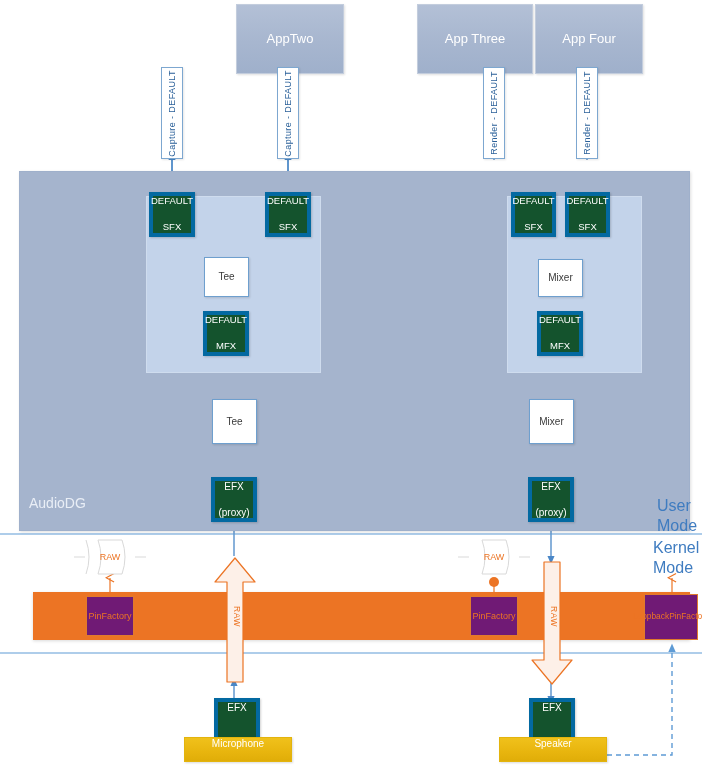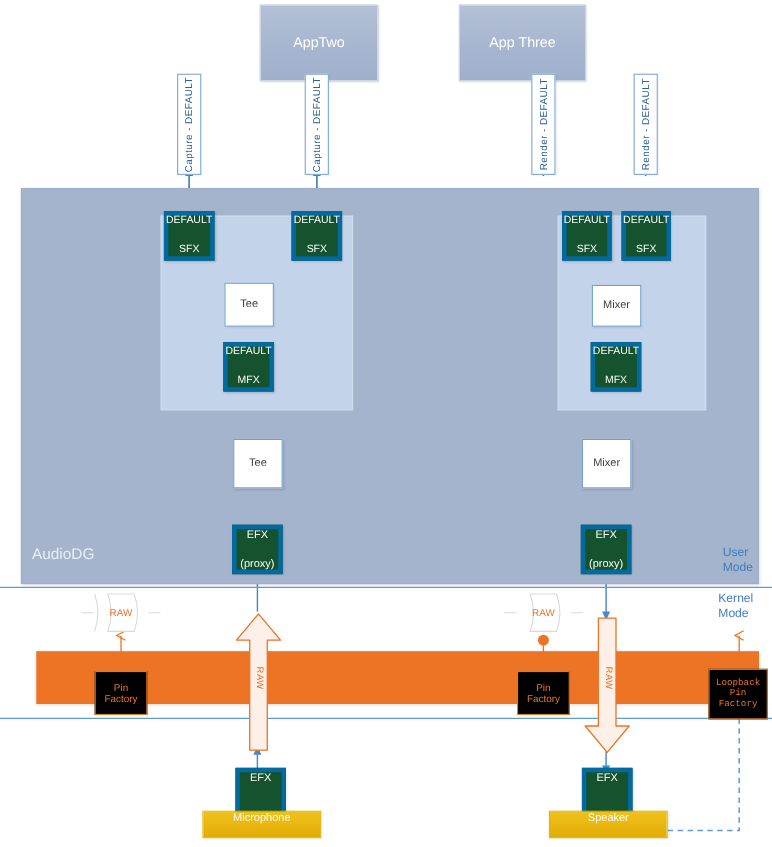--- a/index.html
+++ b/index.html
@@ -30,34 +30,34 @@
 
   
   .fx{background:#14532d;border:4px solid #0369a1;color:#ffffff;font-size:9.5px;
       box-shadow:1px 1px 2px rgba(0,0,0,.18);flex-direction:column;justify-content:space-between;}
   .fx.big{font-size:10px;}
   
   .white-box{background:#ffffff;border:1px solid #6e9fce;color:#3a3a3a;font-size:10px;
              box-shadow:1px 1px 2px rgba(0,0,0,.13);}
 
   
-  .pin-box{background:#000000;border:1px solid #e07b2c;color:#ec7424;font-size:9px;
-           flex-direction:column;margin-top:14px;}
+  .pin-box{background:#701a75;border:1px solid #e07b2c;color:#ec7424;font-size:9px;
+           }
   .pin-box.small{font-size:8.4px;}
 
   
   .driver-band{position:absolute;background:#ec7424;box-shadow:0 1px 3px rgba(0,0,0,.15);}
 
   
   .endpoint{background:linear-gradient(180deg,#f0c11b 0%,#e8b50e 60%,#e0ad08 100%);
             border:1px solid #e3b40d;color:#ffffff;font-size:10px;
             align-items:flex-start;padding-bottom:4px;box-shadow:1px 1px 2px rgba(0,0,0,.15);}
 
   
-  .mode-label{position:absolute;color:#3f7cc0;font-size:11px;line-height:1.25;text-align:left;}
+  .mode-label{position:absolute;color:#3f7cc0;font-size:16px;line-height:1.25;text-align:left;}
 
   
   .rawshape{position:absolute;}
   .rawshape .txt{position:absolute;left:0;top:0;width:100%;height:100%;
         display:flex;align-items:center;justify-content:center;color:#ec7424;font-size:9px;}
 
   
   .blockarrow{position:absolute;}
   .blockarrow .lbl{position:absolute;color:#ec7424;font-size:8.5px;letter-spacing:.5px;
         writing-mode:vertical-rl;}
@@ -140,20 +140,23 @@
       <line x1="0" y1="653" x2="702" y2="653"></line>
     </g>
   </svg>
 
   <div class="node app-box" style="left:236px;top:4px;width:108px;height:70px;">
     <span>AppTwo</span>
   </div>
   <div class="node app-box" style="left:417px;top:4px;width:116px;height:70px;">
     <span>App Three</span>
   </div>
+  <div class="node app-box" style="left:535px;top:4px;width:108px;height:70px;">
+    <span>App Four</span>
+  </div>
 
   <div class="node stream-box" style="left:161px;top:67px;width:22px;height:92px;">
     <span>Capture - DEFAULT</span>
   </div>
   <div class="node stream-box" style="left:277px;top:67px;width:22px;height:92px;">
     <span>Capture - DEFAULT</span>
   </div>
   <div class="node stream-box" style="left:483px;top:67px;width:22px;height:92px;">
     <span>Render - DEFAULT</span>
   </div>
@@ -259,21 +262,21 @@
   </div>
 
   <div class="node pin-box" style="left:86px;top:596px;width:48px;height:40px;">
     <div>Pin</div>
     <div>Factory</div>
   </div>
   <div class="node pin-box" style="left:470px;top:596px;width:48px;height:40px;">
     <div>Pin</div>
     <div>Factory</div>
   </div>
-  <div class="node pin-box small" style="left:644px;top:594px;width:54px;height:46px;font-family:Liberation Mono, monospace;">
+  <div class="node pin-box small" style="left:644px;top:594px;width:54px;height:46px;">
     <div>Loopback</div>
     <div>Pin</div>
     <div>Factory</div>
   </div>
 
   <div class="node fx big" style="left:214px;top:698px;width:46px;height:52px;">
     <div>EFX</div>
   </div>
   <div class="node endpoint" style="left:184px;top:737px;width:108px;height:25px;">
     <span>Microphone</span>

